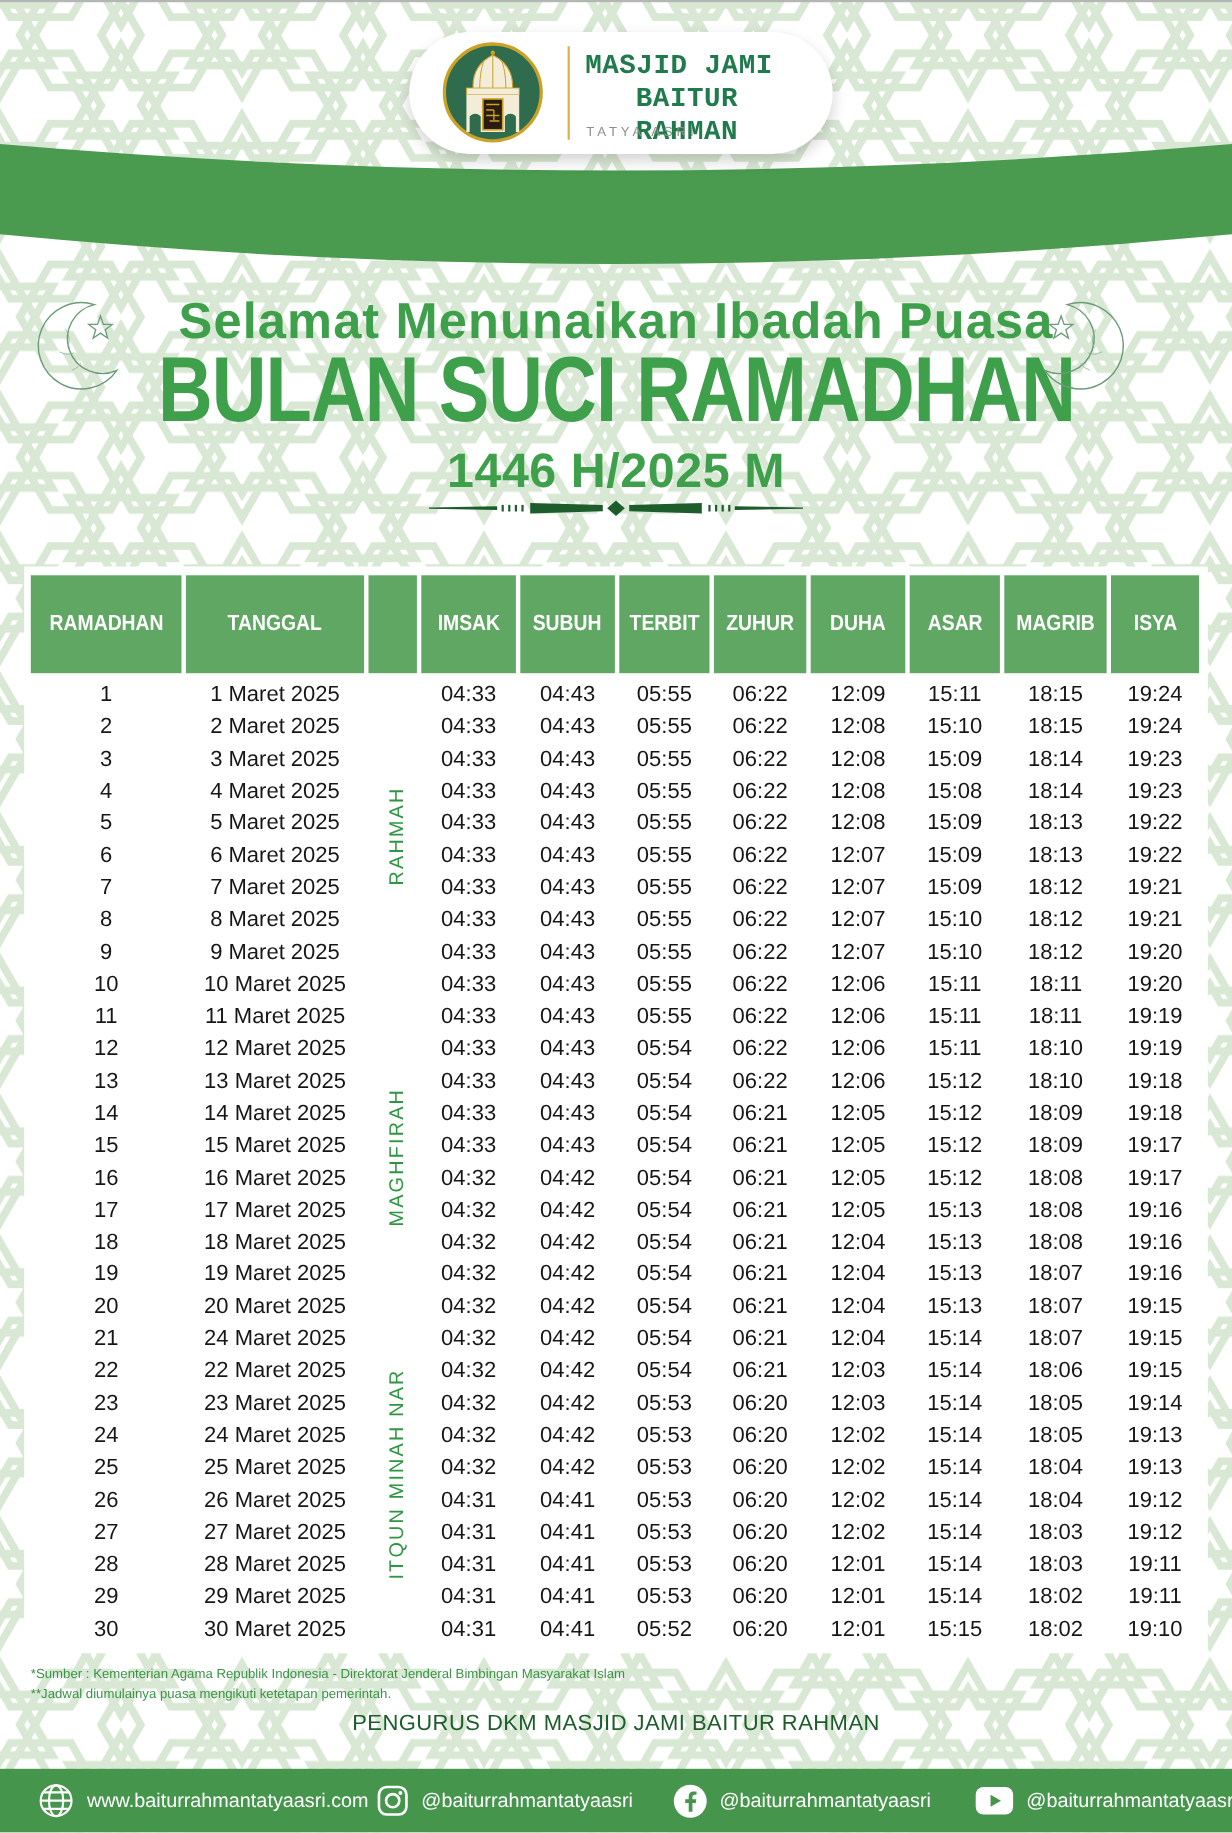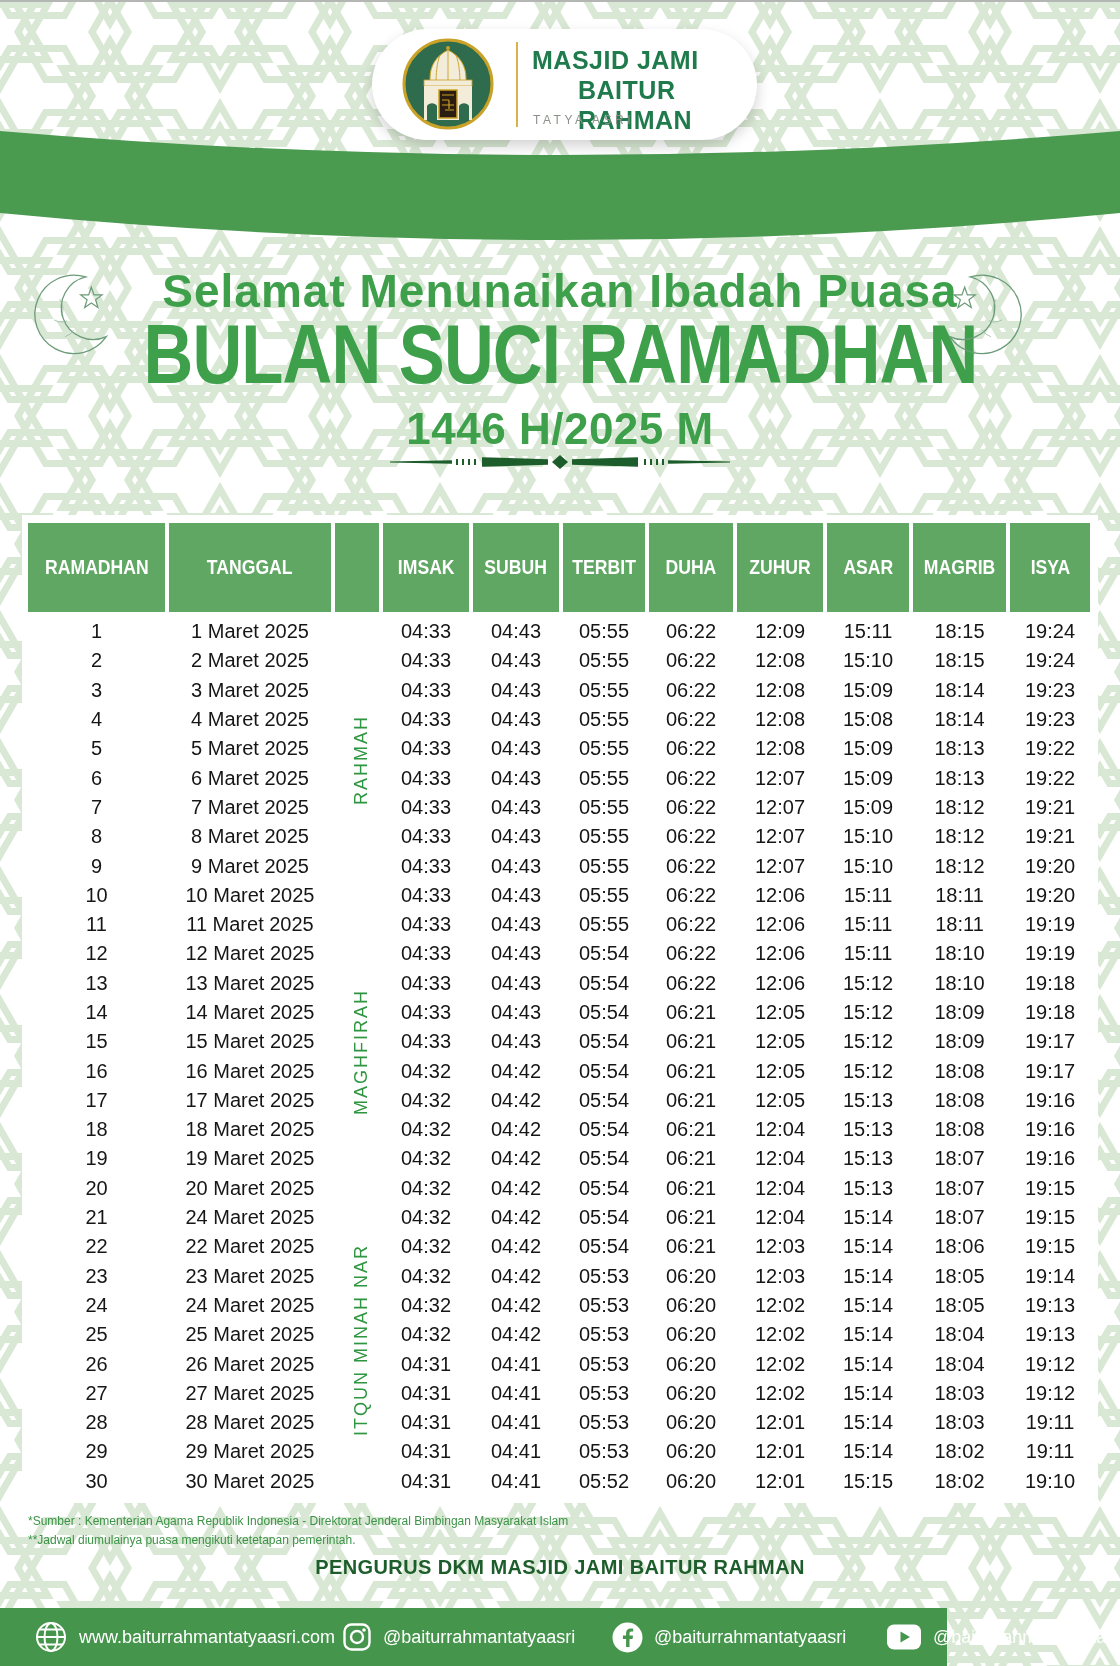--- a/index.html
+++ b/index.html
@@ -12,21 +12,21 @@
   
   #ribbon{position:absolute;left:0;top:0;z-index:1;}
   
   #table-card{position:absolute;left:22px;top:515px;width:1076px;height:988px;background:#ffffff;z-index:1;}
   
   #logo-pill{position:absolute;left:372px;top:29px;width:385px;height:111px;background:#ffffff;
      border-radius:56px;box-shadow:0 6px 14px rgba(0,0,0,.18);z-index:3;}
   #emblem{position:absolute;left:28px;top:7px;}
   #logo-sep{position:absolute;left:144px;top:13px;width:2px;height:85px;background:#d9b24a;}
   .logo-name{position:absolute;left:160px;top:16px;font-size:25px;font-weight:bold;color:#1f7a4c;
-     letter-spacing:.5px;line-height:30px;}
+     letter-spacing:.5px;line-height:30px;font-family:Liberation Mono, monospace;}
   .logo-name2{top:46px;margin-left:46px;}
   .logo-sub{position:absolute;left:161px;top:84px;font-size:12px;color:#8b9089;letter-spacing:3.5px;}
   
   .title-block{left:0;width:1120px;text-align:center;color:#3fa04c;z-index:2;}
   #greeting{top:264px;font-size:46px;font-weight:bold;letter-spacing:1px;}
   #main-title{top:306px;font-size:84px;font-weight:bold;}
   #main-title .squeeze{display:inline-block;transform:scaleX(.82);transform-origin:center;letter-spacing:-1px;}
   #year-line{top:404px;font-size:44px;font-weight:bold;letter-spacing:.5px;}
   .crescent{position:absolute;top:270px;z-index:2;}
   #crescent-left{left:26px;}
@@ -44,23 +44,23 @@
   .trow .c{text-align:center;font-size:20px;color:#161616;white-space:nowrap;}
   .phase{position:absolute;z-index:2;left:361px;writing-mode:vertical-rl;
      transform:translate(-50%,-50%) rotate(180deg);color:#2e9641;font-size:18px;font-weight:500;
      letter-spacing:2px;white-space:nowrap;}
   #phase-1{top:760px;}
   #phase-2{top:1052px;}
   #phase-3{top:1340px;}
   
   #notes{position:absolute;left:28px;top:1512px;z-index:2;color:#3c9347;font-size:12px;line-height:19px;}
   #organizer{position:absolute;left:0;top:1556px;width:1120px;text-align:center;z-index:2;
-     color:#1d5d2b;font-size:20px;font-weight:bold;letter-spacing:.4px;}
-  
-  #social-bar{position:absolute;left:0;top:1608px;width:947px;height:58px;background:#46954c;z-index:4;}
+     color:#1d5d2b;font-size:20px;font-weight:normal;letter-spacing:.4px;}
+  
+  #social-bar{position:absolute;left:0;top:1608px;width:1120px;height:58px;background:#46954c;z-index:4;}
   .soc{position:absolute;top:0;height:58px;display:flex;align-items:center;gap:11px;color:#ffffff;
      font-size:18px;}
   #soc-web{left:34px;}  #soc-ig{left:342px;}  #soc-fb{left:612px;}  #soc-yt{left:886px;}
 </style>
 </head>
 <body>
 
 <svg id="bg-pattern" width="1120" height="1666">
   <defs>
     <polygon id="hx" points="-55,0 -27.5,-47.6 27.5,-47.6 55,0 27.5,47.6 -27.5,47.6" fill="none" stroke="#d9e8d4" stroke-width="7"></polygon>
@@ -168,24 +168,24 @@
   <div class="hc">
       <span>IMSAK</span>
     </div>
   <div class="hc">
       <span>SUBUH</span>
     </div>
   <div class="hc">
       <span>TERBIT</span>
     </div>
   <div class="hc">
+      <span>ZUHUR</span>
+    </div>
+  <div class="hc">
       <span>DUHA</span>
-    </div>
-  <div class="hc">
-      <span>ZUHUR</span>
     </div>
   <div class="hc">
       <span>ASAR</span>
     </div>
   <div class="hc">
       <span>MAGRIB</span>
     </div>
   <div class="hc">
       <span>ISYA</span>
     </div>

